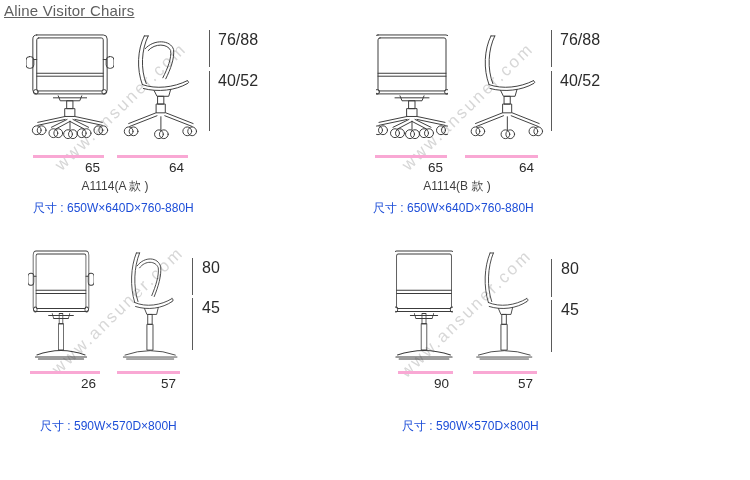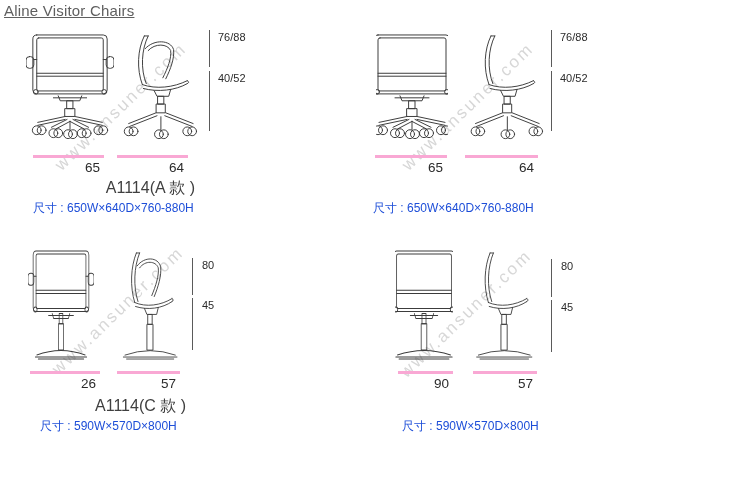--- a/index.html
+++ b/index.html
@@ -14,29 +14,29 @@
     position: absolute; left: 4px; top: 2px;
     font-size: 15px; color: #5f5f5f; letter-spacing: .2px; text-decoration: underline;
   }
   .panel { position: absolute; width: 340px; height: 215px; }
   .panel > * { position: absolute; }
   .chair {
     fill: none; stroke: #3c3c3c; stroke-width: 1;
     stroke-linecap: round; stroke-linejoin: round;
   }
   .vline { width: 1px; background: #5a5a5a; }
-  .hgt-label { font-size: 11px; color: #2b2b2b; white-space: nowrap; }
+  .hgt-label { font-size: 16px; color: #2b2b2b; white-space: nowrap; }
   .dim { border-top: 3px solid #f9a8d4; }
   .dim .num {
     text-align: right; padding-right: 4px; margin-top: 2px;
     font-size: 13.5px; color: #2b2b2b;
   }
   .prod-name {
-    width: 160px; text-align: right;
-    font-size: 16px; color: #3f3f3f; white-space: nowrap;
+    width: 160px; text-align: center;
+    font-size: 12px; color: #3f3f3f; white-space: nowrap;
   }
   .prod-size { font-size: 12px; color: #1d4ed8; white-space: nowrap; }
   .wm {
     position: absolute;
     font-size: 17px; letter-spacing: 2.5px; color: #d7d7d7;
     transform: rotate(-44deg); transform-origin: 0 50%;
     white-space: nowrap; pointer-events: none;
   }
   .defs-holder { position: absolute; width: 0; height: 0; overflow: hidden; }
 </style>
@@ -181,20 +181,21 @@
   <div class="vline" style="left:181px; top:5px; height:37px;"></div>
   <div class="hgt-label" style="left:190px; top:6px;">76/88</div>
   <div class="vline" style="left:181px; top:46px; height:60px;"></div>
   <div class="hgt-label" style="left:190px; top:47px;">40/52</div>
   <div class="dim" style="left:5px; top:130px; width:72px;">
     <div class="num">65</div>
   </div>
   <div class="dim" style="left:95px; top:130px; width:73px;">
     <div class="num">64</div>
   </div>
+  <div class="prod-name" style="left:7px; top:153px;">A1114(B 款 )</div>
   <div class="prod-size" style="left:3px; top:175px;">尺寸 : 650W×640D×760-880H</div>
 </div>
 
 <div class="panel" style="left:20px; top:245px;">
   <svg class="chair" style="left:8px; top:4px;" width="66" height="113" viewBox="0 0 90 112" preserveAspectRatio="none">
     <use href="#seatF"></use>
       <use href="#armsF"></use>
       <use href="#pedF"></use>
   </svg>
   <svg class="chair" style="left:92px; top:6px;" width="69" height="111" viewBox="0 0 85 112" preserveAspectRatio="none">
@@ -205,21 +206,20 @@
   <div class="vline" style="left:172px; top:13px; height:37px;"></div>
   <div class="hgt-label" style="left:182px; top:14px;">80</div>
   <div class="vline" style="left:172px; top:53px; height:52px;"></div>
   <div class="hgt-label" style="left:182px; top:54px;">45</div>
   <div class="dim" style="left:10px; top:126px; width:70px;">
     <div class="num">26</div>
   </div>
   <div class="dim" style="left:97px; top:126px; width:63px;">
     <div class="num">57</div>
   </div>
-  <div class="prod-name" style="left:6px; top:151px;">A1114(C 款 )</div>
   <div class="prod-size" style="left:20px; top:173px;">尺寸 : 590W×570D×800H</div>
 </div>
 
 <div class="panel" style="left:370px; top:245px;">
   <svg class="chair" style="left:25px; top:4px;" width="58" height="113" viewBox="9 0 72 112" preserveAspectRatio="none">
     <use href="#seatF"></use>
       <use href="#pedF"></use>
   </svg>
   <svg class="chair" style="left:95px; top:6px;" width="71" height="111" viewBox="0 0 85 112" preserveAspectRatio="none">
     <use href="#seatS"></use>

